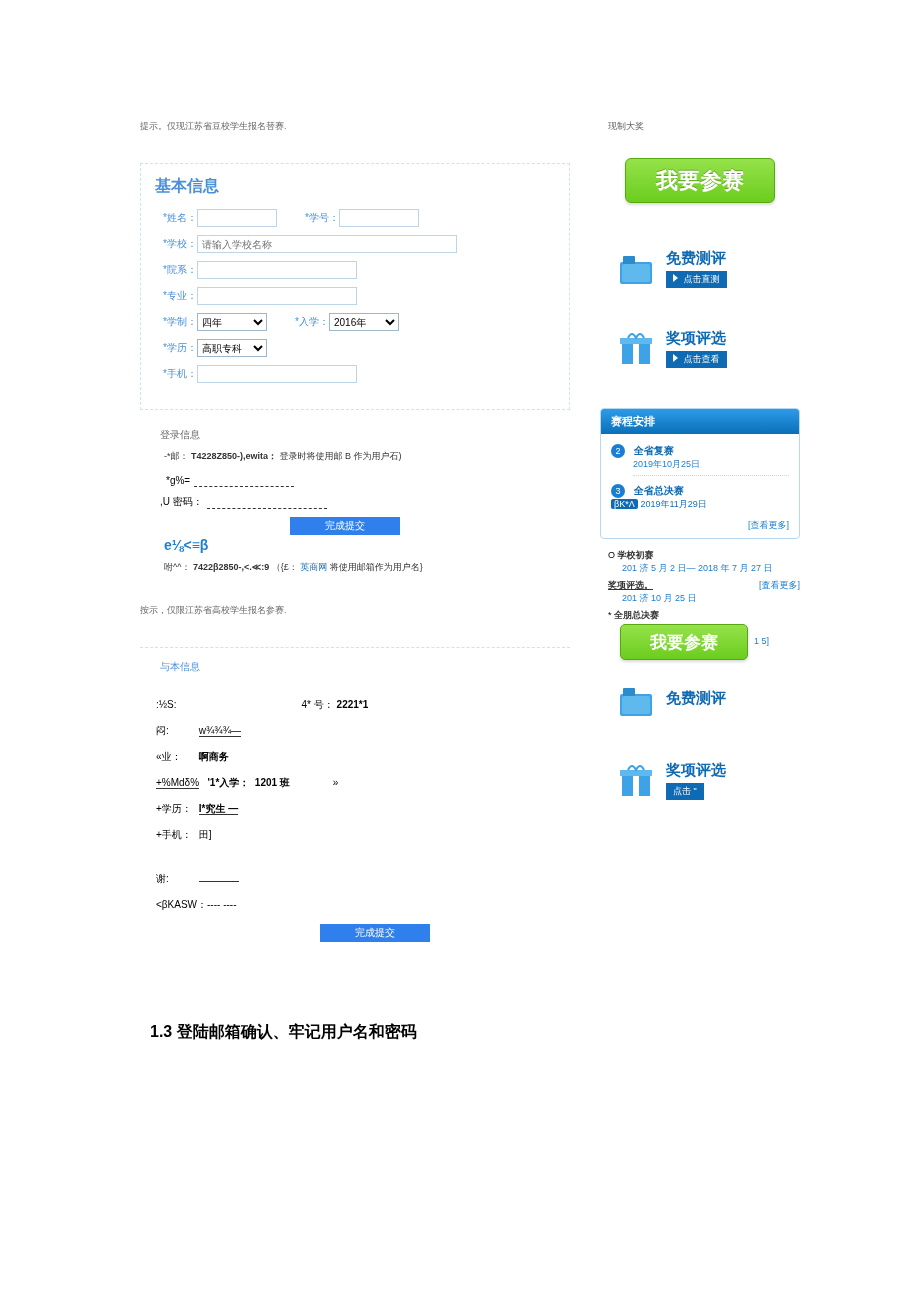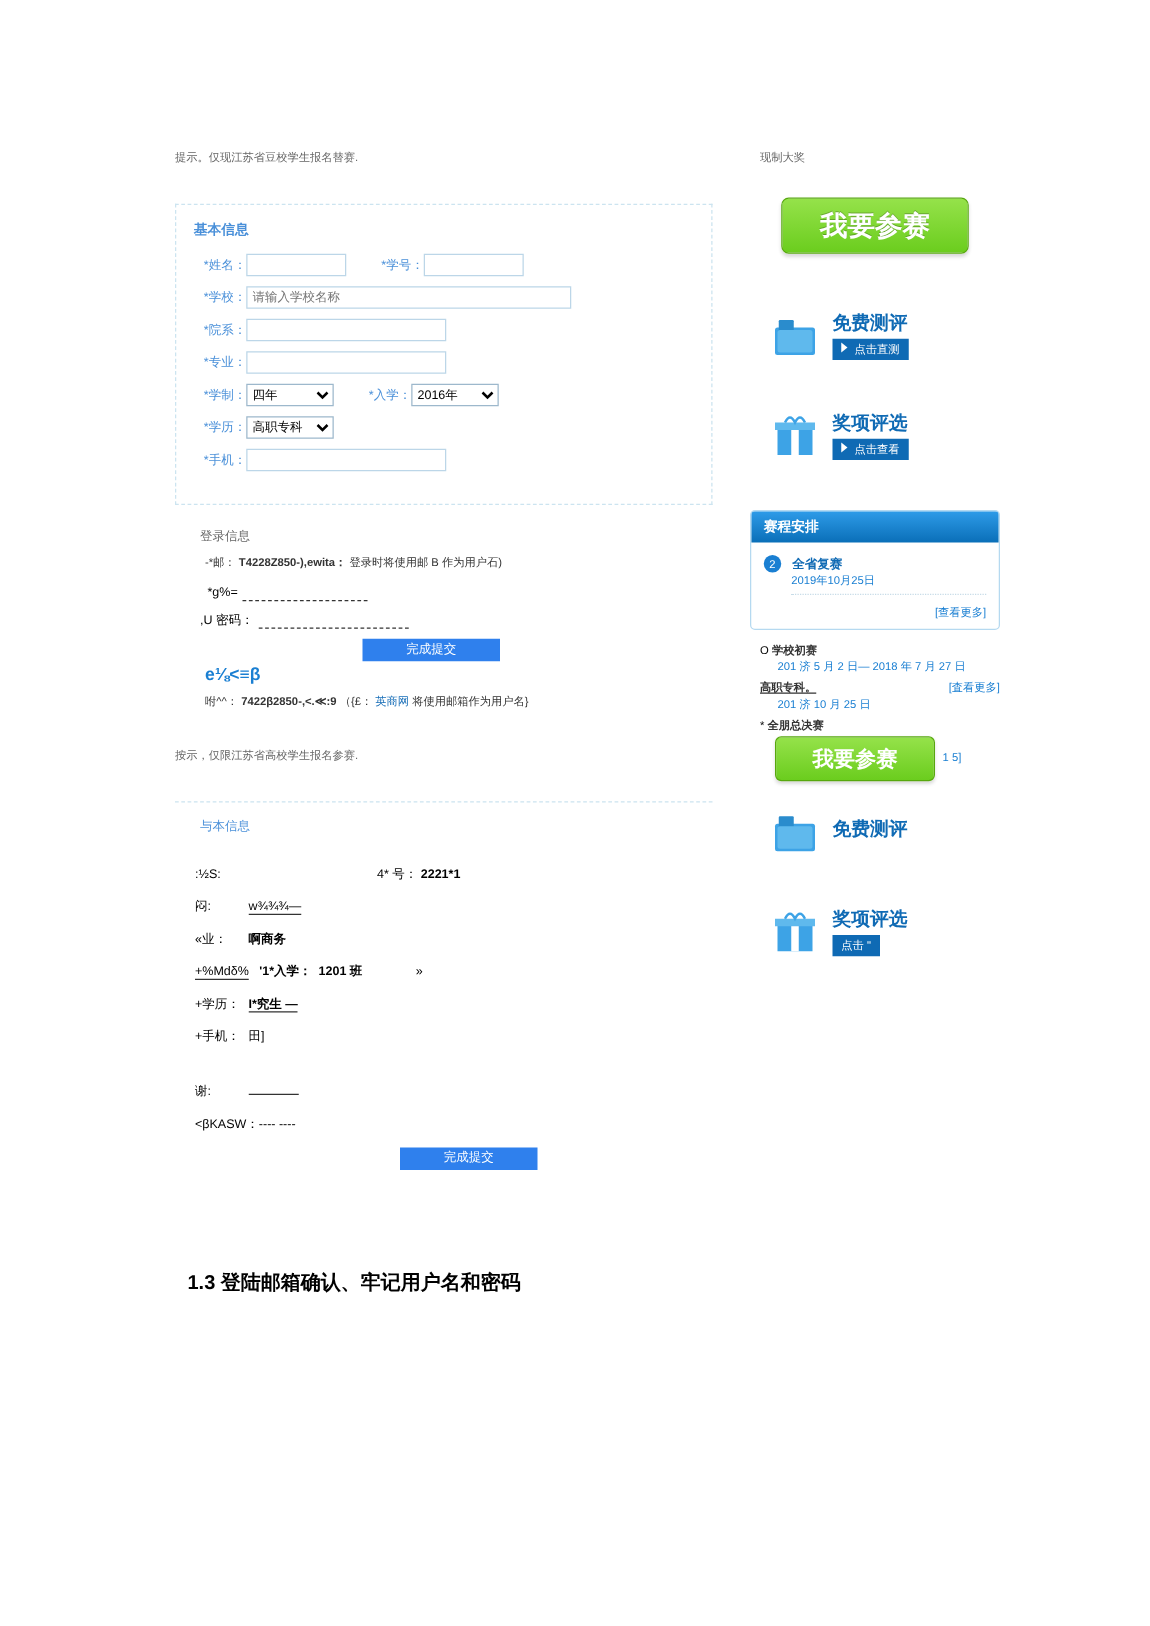--- a/index.html
+++ b/index.html
@@ -6,21 +6,21 @@
     body { font-family: "Microsoft YaHei", Arial, sans-serif; font-size: 10px; background: #fff; width: 920px; }
     .page { padding: 120px 140px 60px; position: relative; }
     .left-col { width: 430px; float: left; }
     .right-col { width: 200px; float: right; margin-right: -20px; }
     .clearfix::after { content: ""; display: table; clear: both; }
 
     .hint { color: #666; font-size: 9px; margin-bottom: 30px; }
     .hint-right { color: #666; font-size: 9px; margin-bottom: 25px; text-align: right; }
 
     .form-box { border: 1px dashed #cce4f0; padding: 12px 14px 18px; margin-bottom: 18px; }
-    .section-title { color: #4a90d9; font-weight: bold; font-size: 11px; margin-bottom: 12px; }
+    .section-title { color: #4a90d9; font-weight: bold; font-size: 16px; margin-bottom: 12px; }
     .section-title-plain { color: #666; font-size: 10px; margin: 14px 0 8px 20px; }
 
     .row { margin-bottom: 8px; display: flex; align-items: center; flex-wrap: wrap; }
     .lbl { color: #4a90d9; font-size: 10px; width: 42px; text-align: right; display: inline-block; }
     .lbl::before { content: "*"; }
     .tinput { border: 1px solid #bcd6e8; height: 18px; padding: 0 4px; font-size: 10px; }
     .tinput-sm { width: 80px; }
     .tinput-md { width: 160px; }
     .tinput-lg { width: 260px; }
     .tsel { border: 1px solid #9db8cc; height: 18px; font-size: 10px; background: #fff; }
@@ -243,32 +243,40 @@
     </div>
 
     <div class="schedule-panel">
       <div class="schedule-head">赛程安排</div>
       <div class="schedule-body">
         <div class="sch-row">
           <span class="sch-num">2</span>
           <span class="sch-title">全省复赛</span>
           <div class="sch-date">2019年10月25日</div>
         </div>
+        <div class="sch-row">
+          <span class="sch-num">3</span>
+          <span class="sch-title">全省总决赛</span>
+          <div>
+            <span class="star-tag">βK*Λ</span>
+            <span class="blue-txt" style="font-size:9px;">2019年11月29日</span>
+          </div>
+        </div>
         <div class="sch-more">[查看更多]</div>
       </div>
     </div>
 
     <div class="sub-schedule">
       <div class="sub-schedule-item">
         <span>O</span>
         <span class="sub-name">学校初赛</span>
         <div class="sub-date">201 济 5 月 2 日— 2018 年 7 月 27 日</div>
       </div>
       <div class="sub-schedule-item">
-        <span class="sub-name" style="text-decoration: underline;">高职专科。</span>
+        <span class="sub-name" style="text-decoration: underline;">奖项评选。</span>
         <span class="sub-more">[査看更多]</span>
         <div class="sub-date">201 济 10 月 25 日</div>
       </div>
       <div class="sub-schedule-item" style="position:relative;">
         <span>*</span>
         <span class="sub-name">全朋总决赛</span>
         <div style="display:flex; align-items:center;">
           <div class="green-btn-sm" style="margin:2px 0 0 12px;">我要参赛</div>
           <span class="sub-more" style="margin-left:6px;">1 5]</span>
         </div>

